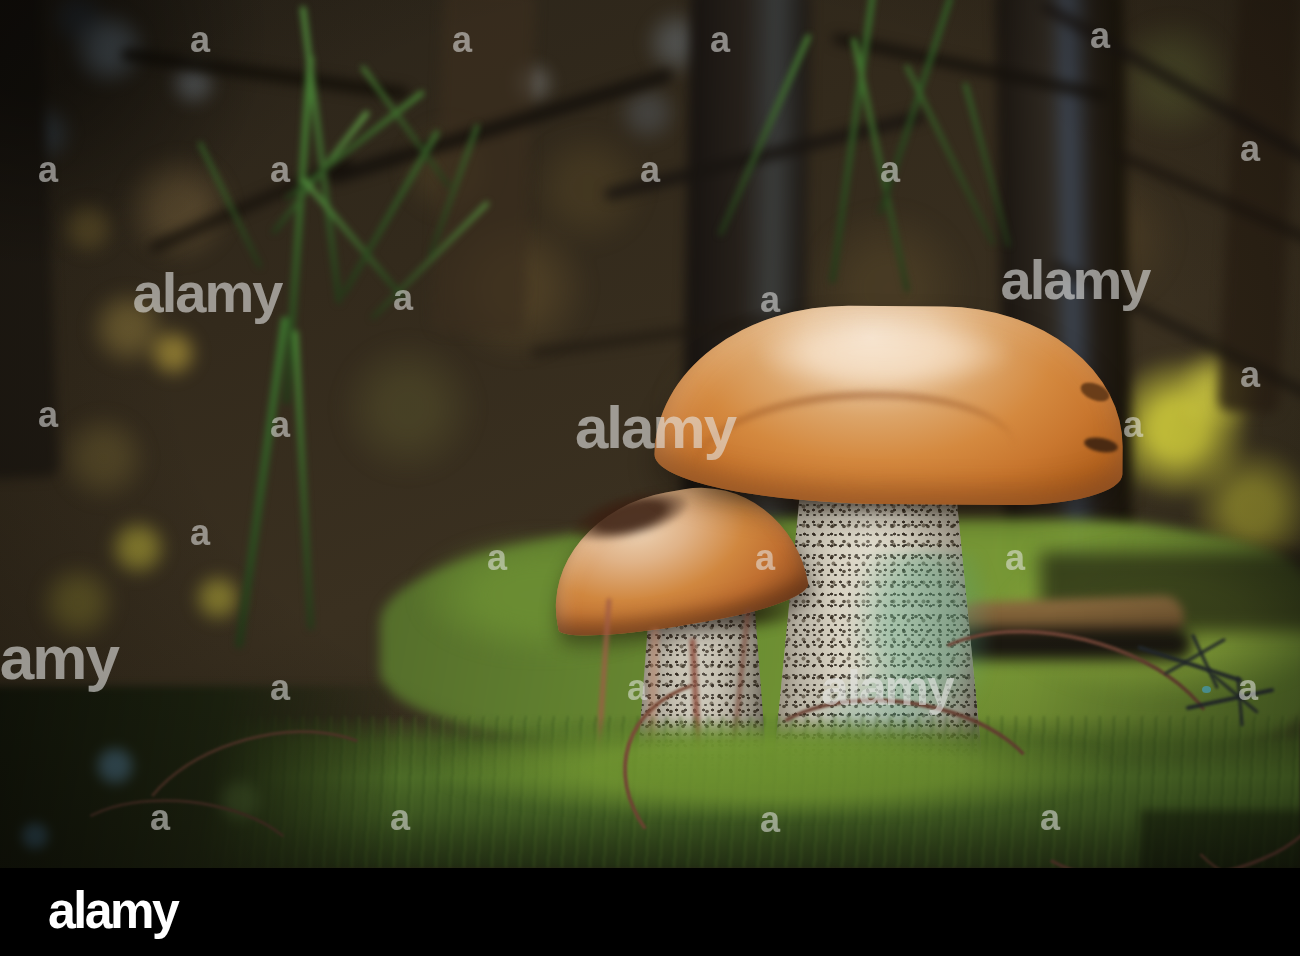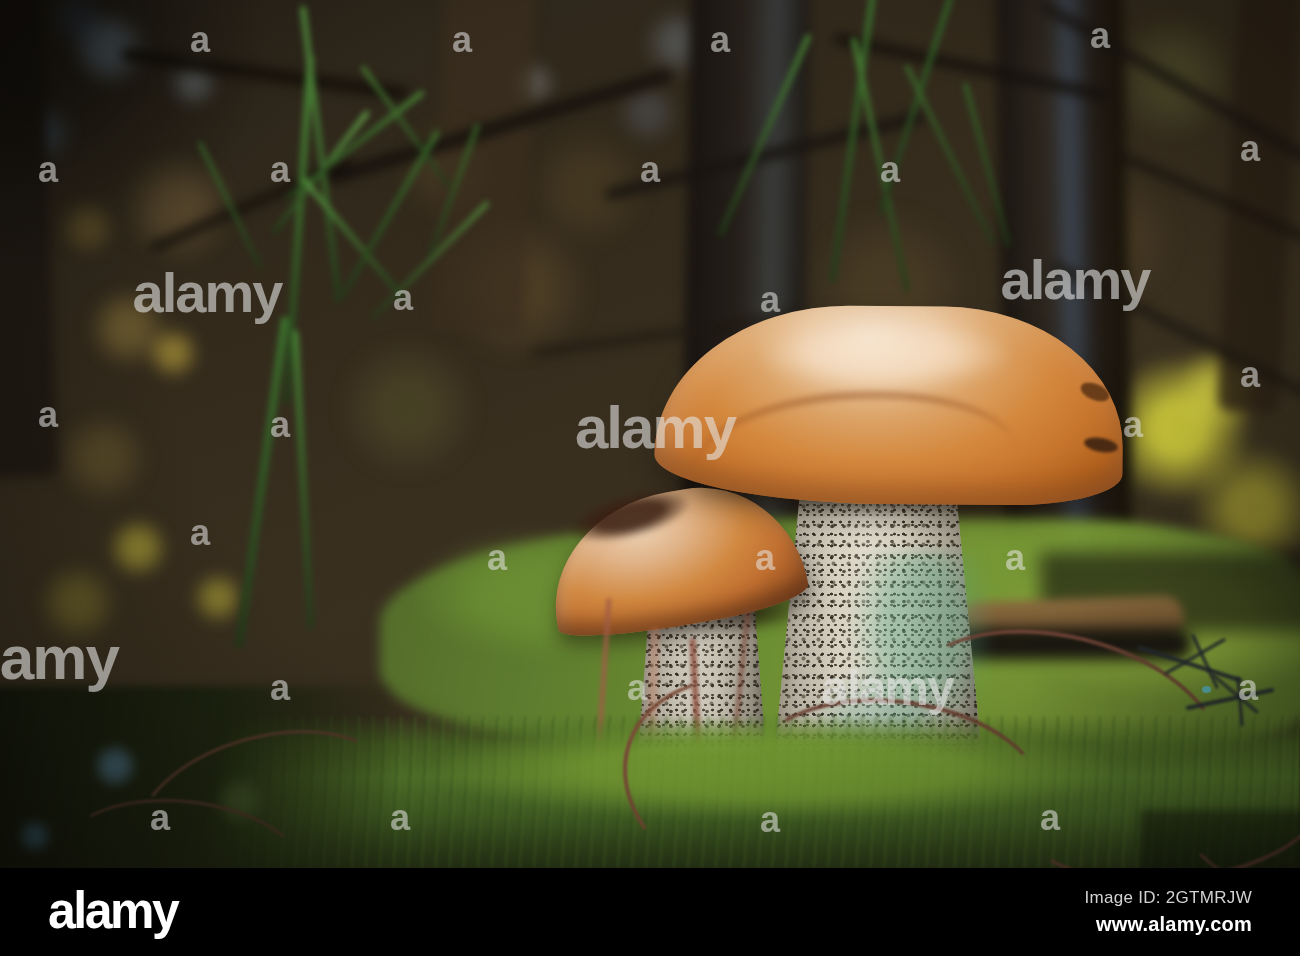--- a/index.html
+++ b/index.html
@@ -287,18 +287,14 @@
         <div class="wm wm-word" style="left: 207px; top: 293px; font-size: 56px;">alamy</div>
         <div class="wm wm-word" style="left: 1075px; top: 280px; font-size: 56px;">alamy</div>
         <div class="wm wm-word" style="left: 655px; top: 428px; font-size: 60px;">alamy</div>
         <div class="wm wm-word" style="left: 35px; top: 658px; font-size: 62px;">alamy</div>
         <div class="wm wm-word" style="left: 887px; top: 688px; font-size: 50px;">alamy</div>
       </div>
   </div>
 
   <div id="footer">
     <div id="footer-logo">alamy</div>
-    <div id="footer-right">
-      <div id="footer-id"><span>Image ID:</span>&nbsp;<span>2GTMRJW</span></div>
-      <div id="footer-url">www.alamy.com</div>
-    </div>
   </div>
 </div>
 
 </body></html>

